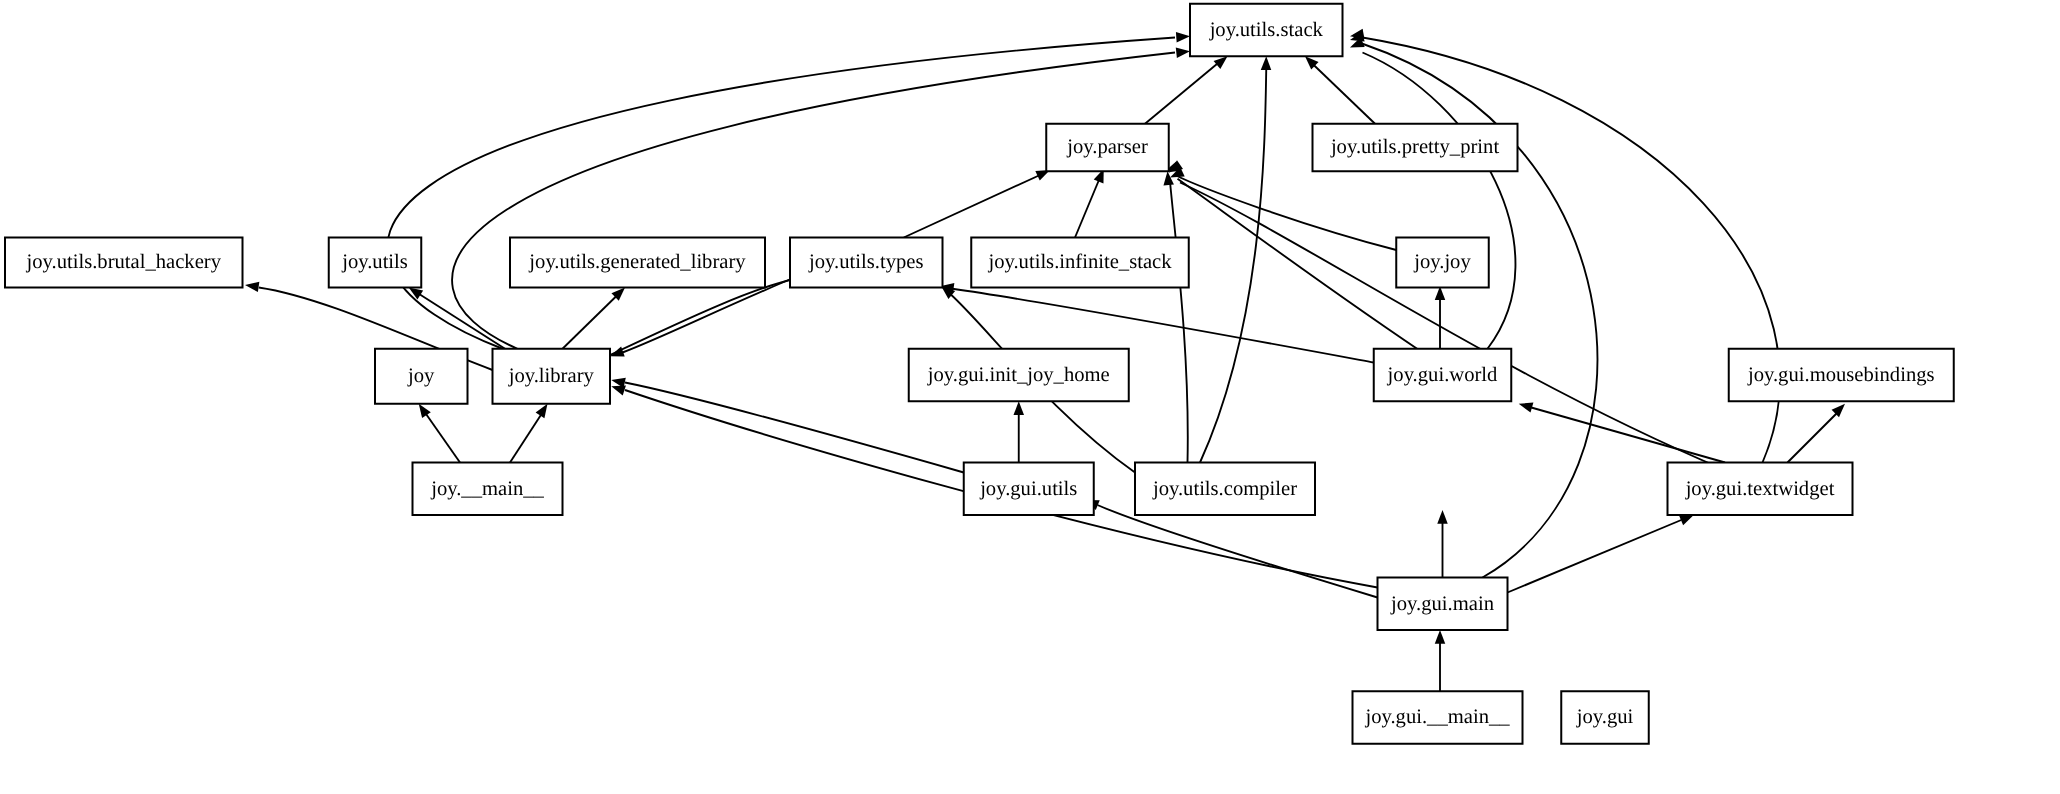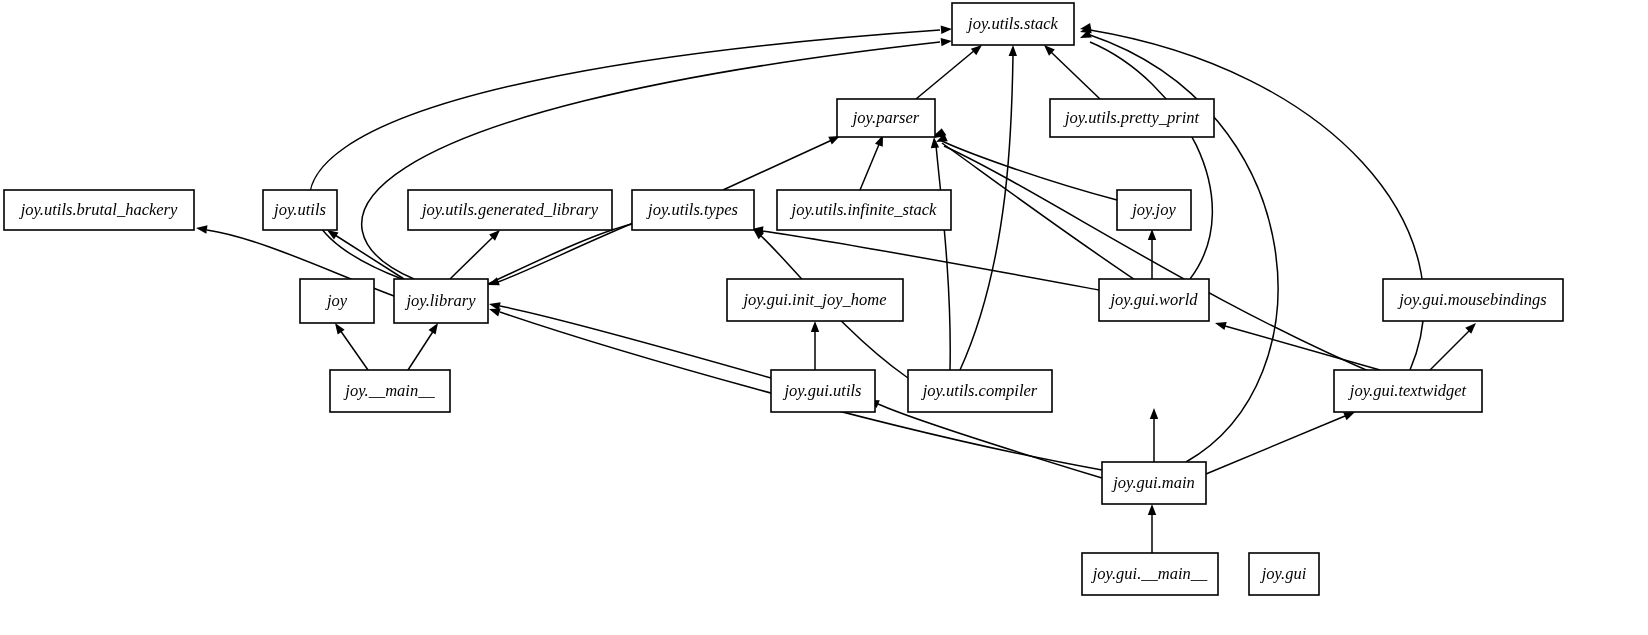--- a/index.html
+++ b/index.html
@@ -7,21 +7,20 @@
     padding: 0;
     background: #ffffff;
   }
   #graph-root {
     position: relative;
     width: 1648px;
     height: 635px;
     background: #ffffff;
     font-family: "Liberation Serif", "DejaVu Serif", serif;
     overflow: hidden;
-    font-style: italic;
   }
   svg#graph-canvas {
     position: absolute;
     left: 0;
     top: 0;
     width: 1648px;
     height: 635px;
   }
   .node-rect {
     fill: #ffffff;

